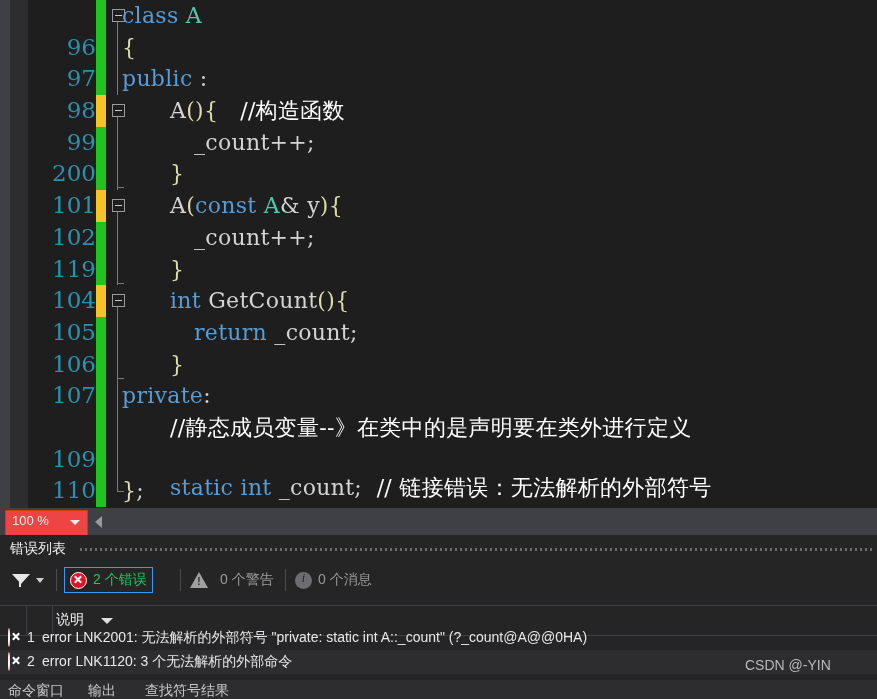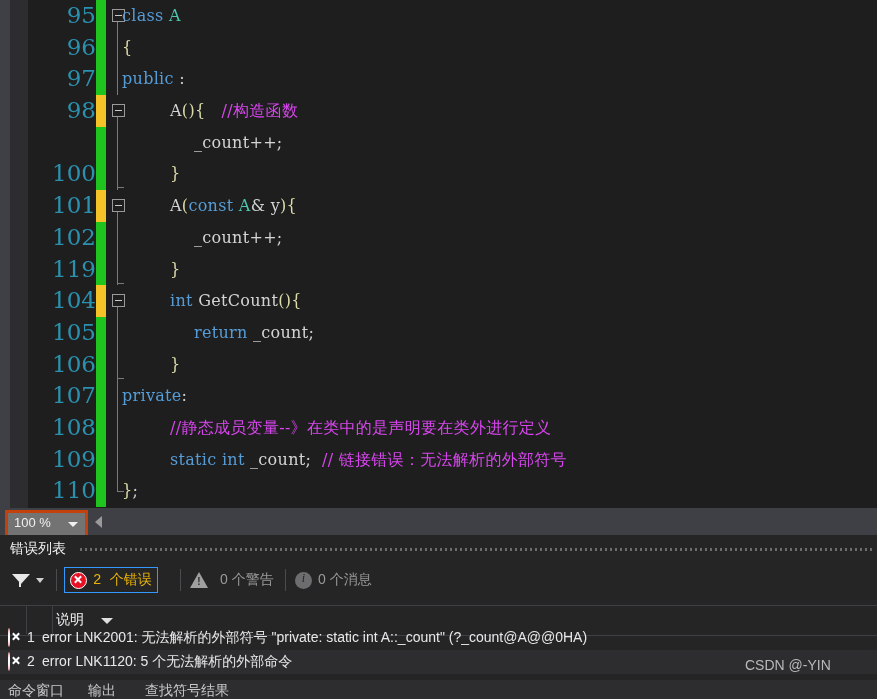--- a/index.html
+++ b/index.html
@@ -33,32 +33,32 @@
   .vline.half-top{top:0;height:16px;}
   .vline.half-bot{top:16px;height:16px;}
   
   .tick{position:absolute;left:11px;width:7px;height:1px;background:#7a7a7a;}
   .tick.bot{top:29px;}
   
   .cbox{position:absolute;left:6px;top:9px;width:13px;height:13px;border:1px solid #9a9a9a;background:#1e1e1e;box-sizing:border-box;}
   .cbox:after{content:"";position:absolute;left:2px;top:5px;width:7px;height:1px;background:#c8c8c8;}
 
   .ctext{position:absolute;left:122px;top:0;
-         font-family:"DejaVu Serif","Liberation Serif",serif;font-size:16px;
+         font-family:"DejaVu Serif","Liberation Serif",serif;font-size:22px;
          color:#d4d4d4;letter-spacing:.3px;}
   .kw{color:#569cd6;}
   .typ{color:#4ec9b0;}
-  .cmt{color:#d946ef;}
+  .cmt{color:#ffffff;}
   .pun{color:#dcdcaa;}
   .pl{color:#d4d4d4;}
 
   
   .zoomrow{position:absolute;left:0;top:508px;width:877px;height:27px;background:#3f3f46;}
-  .zoombox{position:absolute;left:5px;top:2px;width:83px;height:37px;background:#737373;
-           border:3px solid #c2410c;box-sizing:border-box;}
+  .zoombox{position:absolute;left:5px;top:2px;width:83px;height:37px;background:#ef4444;
+           border:1px solid #c2410c;box-sizing:border-box;}
   .zoomval{position:absolute;left:6px;top:2px;font-size:13px;color:#f0f0f0;}
   .zoomcaret{position:absolute;right:7px;top:9px;width:0;height:0;
              border-left:5px solid transparent;border-right:5px solid transparent;border-top:5px solid #f0f0f0;}
   .hsb-left{position:absolute;left:95px;top:8px;width:0;height:0;
             border-top:6px solid transparent;border-bottom:6px solid transparent;border-right:7px solid #9a9a9a;}
 
   
   .panel{position:absolute;left:0;top:535px;width:877px;height:145px;background:#252526;}
   .panel-title-row{position:absolute;left:0;top:0;width:877px;height:28px;}
   .panel-title{position:absolute;left:10px;top:5px;font-size:14px;color:#f1f1f1;}
@@ -113,35 +113,35 @@
 </head>
 <body>
 
 <div class="app">
 
   <div class="editor">
     <div class="edge-strip"></div>
     <div class="edge-strip2"></div>
     <div class="bp-gutter"></div>
     <div class="code-rows" id="code-rows">
-        <div class="row"><span class="lnum">95</span><span class="chg green"></span><span class="outline"><span class="vline half-bot"></span><span class="cbox"></span></span><span class="ctext" style="left: 122px;"><span class="kw">class </span><span class="typ">A</span></span></div>
+        <div class="row"><span class="chg green"></span><span class="outline"><span class="vline half-bot"></span><span class="cbox"></span></span><span class="ctext" style="left: 122px;"><span class="kw">class </span><span class="typ">A</span></span></div>
         <div class="row"><span class="lnum">96</span><span class="chg green"></span><span class="outline"><span class="vline"></span></span><span class="ctext" style="left: 122px;"><span class="pun">{</span></span></div>
         <div class="row"><span class="lnum">97</span><span class="chg green"></span><span class="outline"><span class="vline"></span></span><span class="ctext" style="left: 122px;"><span class="kw">public</span><span class="pl"> :</span></span></div>
         <div class="row"><span class="lnum">98</span><span class="chg yellow"></span><span class="outline"><span class="vline half-bot"></span><span class="cbox"></span></span><span class="ctext" style="left: 170px;"><span class="pl">A</span><span class="pun">(</span><span class="pun">)</span><span class="pun">{</span><span class="pl">   </span><span class="cmt">//构造函数</span></span></div>
-        <div class="row"><span class="chg green"></span><span class="outline"><span class="vline"></span></span><span class="ctext" style="left: 194px;"><span class="pl">_count++;</span></span></div>
-        <div class="row"><span class="lnum">100</span><span class="chg green"></span><span class="outline"><span class="vline"></span><span class="tick bot"></span></span><span class="ctext" style="left: 170px;"><span class="pun">}</span></span></div>
+        <div class="row"><span class="lnum">99</span><span class="chg green"></span><span class="outline"><span class="vline"></span></span><span class="ctext" style="left: 194px;"><span class="pl">_count++;</span></span></div>
+        <div class="row"><span class="lnum">200</span><span class="chg green"></span><span class="outline"><span class="vline"></span><span class="tick bot"></span></span><span class="ctext" style="left: 170px;"><span class="pun">}</span></span></div>
         <div class="row"><span class="lnum">101</span><span class="chg yellow"></span><span class="outline"><span class="vline half-bot"></span><span class="cbox"></span></span><span class="ctext" style="left: 170px;"><span class="pl">A</span><span class="pun">(</span><span class="kw">const</span><span class="typ"> A</span><span class="pl">&amp; y</span><span class="pun">)</span><span class="pun">{</span></span></div>
         <div class="row"><span class="lnum">102</span><span class="chg green"></span><span class="outline"><span class="vline"></span></span><span class="ctext" style="left: 194px;"><span class="pl">_count++;</span></span></div>
         <div class="row"><span class="lnum">119</span><span class="chg green"></span><span class="outline"><span class="vline"></span><span class="tick bot"></span></span><span class="ctext" style="left: 170px;"><span class="pun">}</span></span></div>
         <div class="row"><span class="lnum">104</span><span class="chg yellow"></span><span class="outline"><span class="vline half-bot"></span><span class="cbox"></span></span><span class="ctext" style="left: 170px;"><span class="kw">int</span><span class="pl"> GetCount</span><span class="pun">(</span><span class="pun">)</span><span class="pun">{</span></span></div>
         <div class="row"><span class="lnum">105</span><span class="chg green"></span><span class="outline"><span class="vline"></span></span><span class="ctext" style="left: 194px;"><span class="kw">return</span><span class="pl"> _count;</span></span></div>
         <div class="row"><span class="lnum">106</span><span class="chg green"></span><span class="outline"><span class="vline"></span><span class="tick bot"></span></span><span class="ctext" style="left: 170px;"><span class="pun">}</span></span></div>
         <div class="row"><span class="lnum">107</span><span class="chg green"></span><span class="outline"><span class="vline"></span></span><span class="ctext" style="left: 122px;"><span class="kw">private</span><span class="pl">:</span></span></div>
-        <div class="row"><span class="lnum">108</span><span class="chg green"></span><span class="outline"><span class="vline"></span></span><span class="ctext" style="left: 170px;"><span class="cmt">//静态成员变量--》在类中的是声明要在类外进行定义</span></span></div>
-        <div class="row"><span class="lnum">109</span><span class="chg green"></span><span class="outline"><span class="vline"></span></span><span class="ctext" style="left: 170px;"><span class="kw">static</span><span class="pl"> </span><span class="kw">int</span><span class="pl"> _count;</span><span class="pl">  </span><span class="cmt">// 链接错误：无法解析的外部符号</span></span></div>
+        <div class="row"><span class="chg green"></span><span class="outline"><span class="vline"></span></span><span class="ctext" style="left: 170px;"><span class="cmt">//静态成员变量--》在类中的是声明要在类外进行定义</span></span></div>
+        <div class="row"><span class="lnum">109</span><span class="chg green"></span><span class="outline"><span class="vline"></span></span><span class="ctext" style="left: 170px; margin-top: 28px;"><span class="kw">static</span><span class="pl"> </span><span class="kw">int</span><span class="pl"> _count;</span><span class="pl">  </span><span class="cmt">// 链接错误：无法解析的外部符号</span></span></div>
         <div class="row"><span class="lnum">110</span><span class="chg green"></span><span class="outline"><span class="vline half-top"></span><span class="tick" style="top:16px;"></span></span><span class="ctext" style="left: 122px;"><span class="pun">}</span><span class="pl">;</span></span></div>
       </div>
   </div>
 
   <div class="zoomrow">
     <div class="zoombox">
       <span class="zoomval">100 %</span>
       <span class="zoomcaret"></span>
     </div>
     <div class="hsb-left"></div>
@@ -155,21 +155,21 @@
     </div>
 
     <div class="filter-row">
       <span class="funnel"></span>
       <span class="funnel-stem"></span>
       <span class="funnel-caret"></span>
       <span class="vsep" style="left:56px;"></span>
 
       <div class="chip selected" style="left:64px;">
         <span class="ic-err"></span>
-        <span class="lbl" style="color:#eab308;font-family:Liberation Mono, monospace;">2 个错误</span>
+        <span class="lbl" style="color:#22c55e;">2 个错误</span>
       </div>
 
       <span class="vsep" style="left:180px;"></span>
 
       <div class="chip" style="left:190px;">
         <span class="ic-warn"></span>
         <span class="lbl" style="color:#9a9a9a;margin-left:12px;">0 个警告</span>
       </div>
 
       <span class="vsep" style="left:285px;"></span>
@@ -189,21 +189,21 @@
 
     <div class="rows" id="error-rows">
         <div class="erow">
           <span class="eic"><span class="ic-err"></span></span>
           <span class="enum">1</span>
           <span class="etext">error LNK2001: 无法解析的外部符号 "private: static int A::_count" (?_count@A@@0HA)</span>
         </div>
         <div class="erow alt">
           <span class="eic"><span class="ic-err"></span></span>
           <span class="enum">2</span>
-          <span class="etext">error LNK1120: 5 个无法解析的外部命令</span>
+          <span class="etext">error LNK1120: 3 个无法解析的外部命令</span>
         </div>
       </div>
   </div>
 
   <div class="bottombar">
     <span class="btab" style="left:8px;">命令窗口</span>
     <span class="btab" style="left:88px;">输出</span>
     <span class="btab" style="left:145px;font-family:Liberation Mono, monospace;">查找符号结果</span>
   </div>
 

